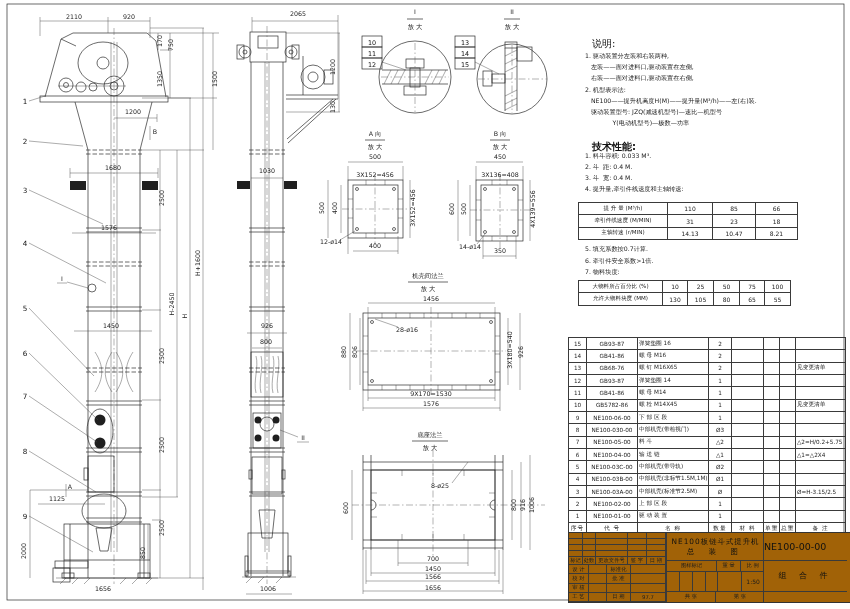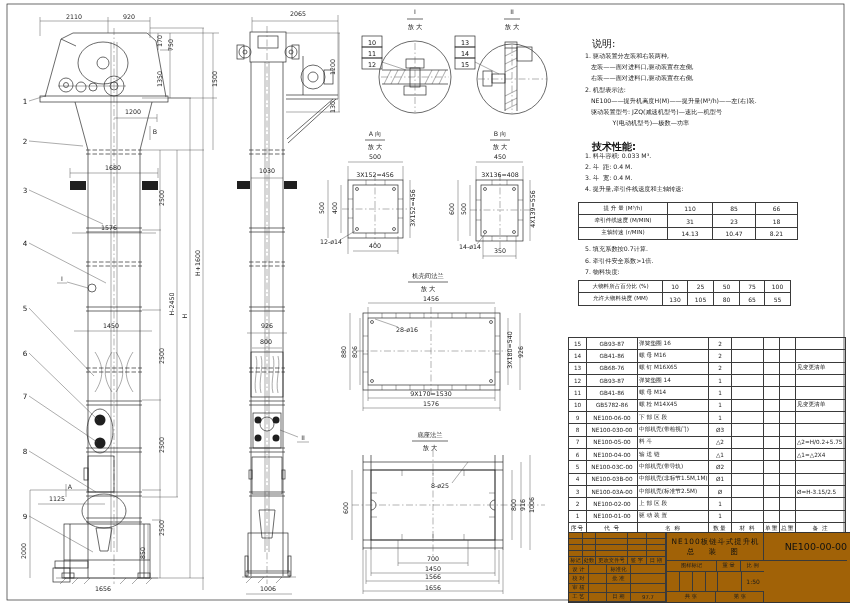--- a/index.html
+++ b/index.html
@@ -636,19 +636,22 @@
       <div class="cell" style="width:12.5px;height:20px;"></div>
       <div class="cell" style="width:12.5px;height:20px;"></div>
       <div class="cell" style="width:12.5px;height:20px;"></div>
       <div class="cell" style="width:24px;height:20px;"></div>
       <div class="cell" style="width:23px;height:20px;border-right:none;font-size:6px;">1:50</div>
     </div>
     <div class="abs" style="left:97px;top:58px;width:97px;height:11px;border-left:0.8px solid #3a3a3a;display:flex;">
       <div class="cell" style="width:48.5px;height:11px;border-bottom:none;">共   张</div>
       <div class="cell" style="width:48.5px;height:11px;border-bottom:none;border-right:none;">第   张</div>
     </div>
-    <div class="abs" style="left:194px;top:0;width:83px;height:27px;border-left:0.8px solid #3a3a3a;border-bottom:0.8px solid #3a3a3a;display:flex;align-items:center;justify-content:flex-end;">
+    <div class="abs" style="left:194px;top:0;width:83px;height:27px;border-left:0.8px solid #3a3a3a;border-bottom:0.8px solid #3a3a3a;display:flex;align-items:center;justify-content:flex-start;">
       <div class="tb-no">NE100-00-00</div>
+    </div>
+    <div class="abs" style="left:194px;top:27px;width:83px;height:31px;border-left:0.8px solid #3a3a3a;border-bottom:0.8px solid #3a3a3a;display:flex;align-items:center;justify-content:center;">
+      <div class="tb-part">组 合 件</div>
     </div>
     <div class="abs" style="left:194px;top:58px;width:83px;height:11px;border-left:0.8px solid #3a3a3a;"></div>
   </div>
 
 </div>
 
 </body></html>

